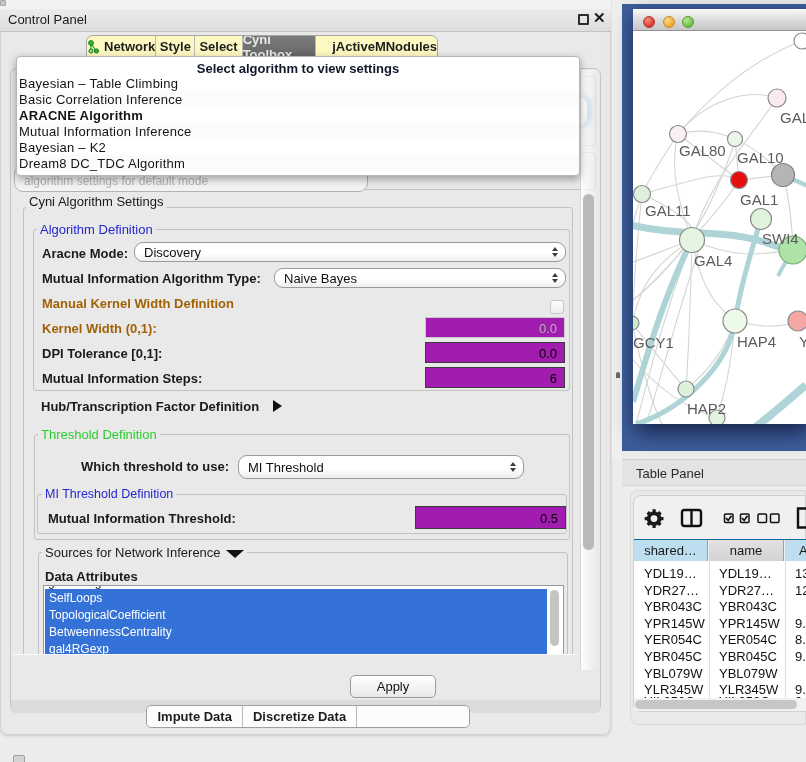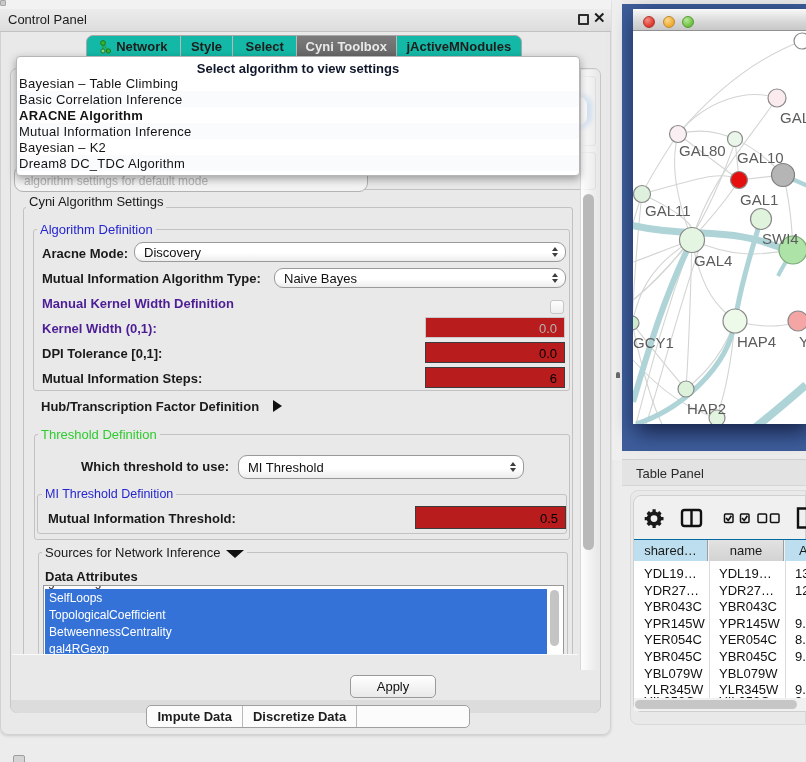--- a/index.html
+++ b/index.html
@@ -11,21 +11,21 @@
 
 #cpwin { left:0; top:0; width:611px; height:735px; background:#e9e9e9; border-radius:0 0 8px 8px; box-shadow:0 0 0 1px #d2d2d2 inset, 0 1px 3px rgba(0,0,0,0.15); }
 #cptopstrip { left:0; top:0; width:611px; height:9px; background:#f2f2f2; }
 #cpicon { left:0; top:0; width:6px; height:6px; background:#c9c9c9; border:1px solid #a8a8a8; border-radius:1px; }
 #cptitle { left:0; top:9px; width:611px; height:23px; background:linear-gradient(#ececec,#dddddd); border-bottom:1px solid #c2c2c2; }
 #cptitle .t { position:absolute; left:8px; top:3px; font-size:13px; color:#1b1b1b; }
 #btn-sq { left:578px; top:14px; width:11px; height:11px; border:2px solid #2c2c2c; border-radius:1px; }
 #btn-x { left:593px; top:11px; font-size:15px; font-weight:bold; color:#1c1c1c; line-height:14px; }
 
 
-#tabbar { left:86px; top:35px; width:436px; height:23px; background:#14b8a6; border:1px solid #a7a7a7; border-radius:7px 7px 0 0; display:flex; overflow:hidden; }
+#tabbar { left:86px; top:35px; width:352px; height:23px; background:#fef9c3; border:1px solid #a7a7a7; border-radius:7px 7px 0 0; display:flex; overflow:hidden; }
 #tabbar .tab { height:100%; display:flex; align-items:center; justify-content:center; font-size:13px; font-weight:bold; color:#1d1d1d; border-right:1px solid #b9b9b9; }
 #tabbar .tab:last-child { border-right:none; }
 #tabbar .sel { background:linear-gradient(#7b7b7b,#676767); color:#e9e9e9; }
 
 
 #ipanel { left:10px; top:68px; width:591px; height:645px; background:#e9e9e9; border:1px solid #c6c6c6; border-radius:7px; }
 #ipanel-bottom { left:11px; top:700px; width:589px; height:13px; background:#dcdcdc; border-radius:0 0 7px 7px; }
 
 
 #scontent { left:11px; top:69px; width:569px; height:586px; overflow:hidden; }
@@ -35,22 +35,22 @@
 .glabel { position:absolute; font-size:13px; background:#e9e9e9; padding:0 3px; }
 .combo { position:absolute; background:linear-gradient(#ffffff 55%,#ededed); border:1px solid #9a9a9a; border-radius:9px; font-size:13px; color:#111; }
 .combo .cv { position:absolute; left:9px; top:50%; transform:translateY(-50%); white-space:nowrap; }
 .carr { position:absolute; right:7px; top:50%; transform:translateY(-50%); width:6px; height:10px; }
 .carr:before { content:""; position:absolute; left:0; top:0; border-left:3px solid transparent; border-right:3px solid transparent; border-bottom:4px solid #3d3d3d; }
 .carr:after { content:""; position:absolute; left:0; bottom:0; border-left:3px solid transparent; border-right:3px solid transparent; border-top:4px solid #3d3d3d; }
 
 .blabel { color:#2525cf; }
 .grlabel { color:#2ecc2e; }
 .frm { position:absolute; font-size:13px; font-weight:bold; color:#1a1a1a; white-space:nowrap; }
-.dis { color:#4c1d95; }
-.tfield { position:absolute; background:#b91c1c; font-size:13px; text-align:right; }
+.dis { color:#a16207; }
+.tfield { position:absolute; background:#a21caf; font-size:13px; text-align:right; }
 .tfield .v { position:absolute; right:7px; top:50%; transform:translateY(-50%); }
 
 
 #ddown { left:16px; top:56px; width:564px; height:120px; background:#ffffff; border:1px solid #b5b5b5; border-radius:4px; box-shadow:0 3px 8px rgba(0,0,0,0.35); z-index:50; }
 #ddown .hint { position:absolute; left:0; right:0; top:4px; text-align:center; font-size:13px; font-weight:bold; color:#0f172a; }
 #ddown .it { position:absolute; left:2px; font-size:13px; letter-spacing:0.25px; color:#141414; white-space:nowrap; }
 
 
 .sbthumb { position:absolute; background:#b9b9b9; border-radius:6px; }
 
@@ -107,21 +107,21 @@
         <line x1="4" y1="3" x2="9" y2="11" stroke="#2da02d" stroke-width="1.3"></line>
         <line x1="4" y1="3" x2="4" y2="11" stroke="#2da02d" stroke-width="1.3"></line>
         <circle cx="4" cy="3" r="2.4" fill="#35b335" stroke="#1d7a1d"></circle>
         <circle cx="4" cy="11" r="2.1" fill="#8fd68f" stroke="#1d7a1d"></circle>
         <circle cx="9.5" cy="11" r="2.1" fill="#35b335" stroke="#1d7a1d"></circle>
       </svg>
       Network</div>
     <div class="tab" style="width:53px;">Style</div>
     <div class="tab" style="width:64px;">Select</div>
     <div class="tab sel" style="width:100px;">Cyni Toolbox</div>
-    <div class="tab" style="width:125px;">jActiveMNodules</div>
+    <div class="tab" style="width:125px;padding-left:16px;">jActiveMNodules</div>
   </div>
 
   <div class="abs" id="ipanel"></div>
   <div class="abs" id="ipanel-bottom"></div>
 
   <div class="abs" id="scontent">
     
   </div>
 
   <div class="abs" id="formlayer" style="left:11px; top:69px; width:586px; height:586px; overflow:hidden;">

